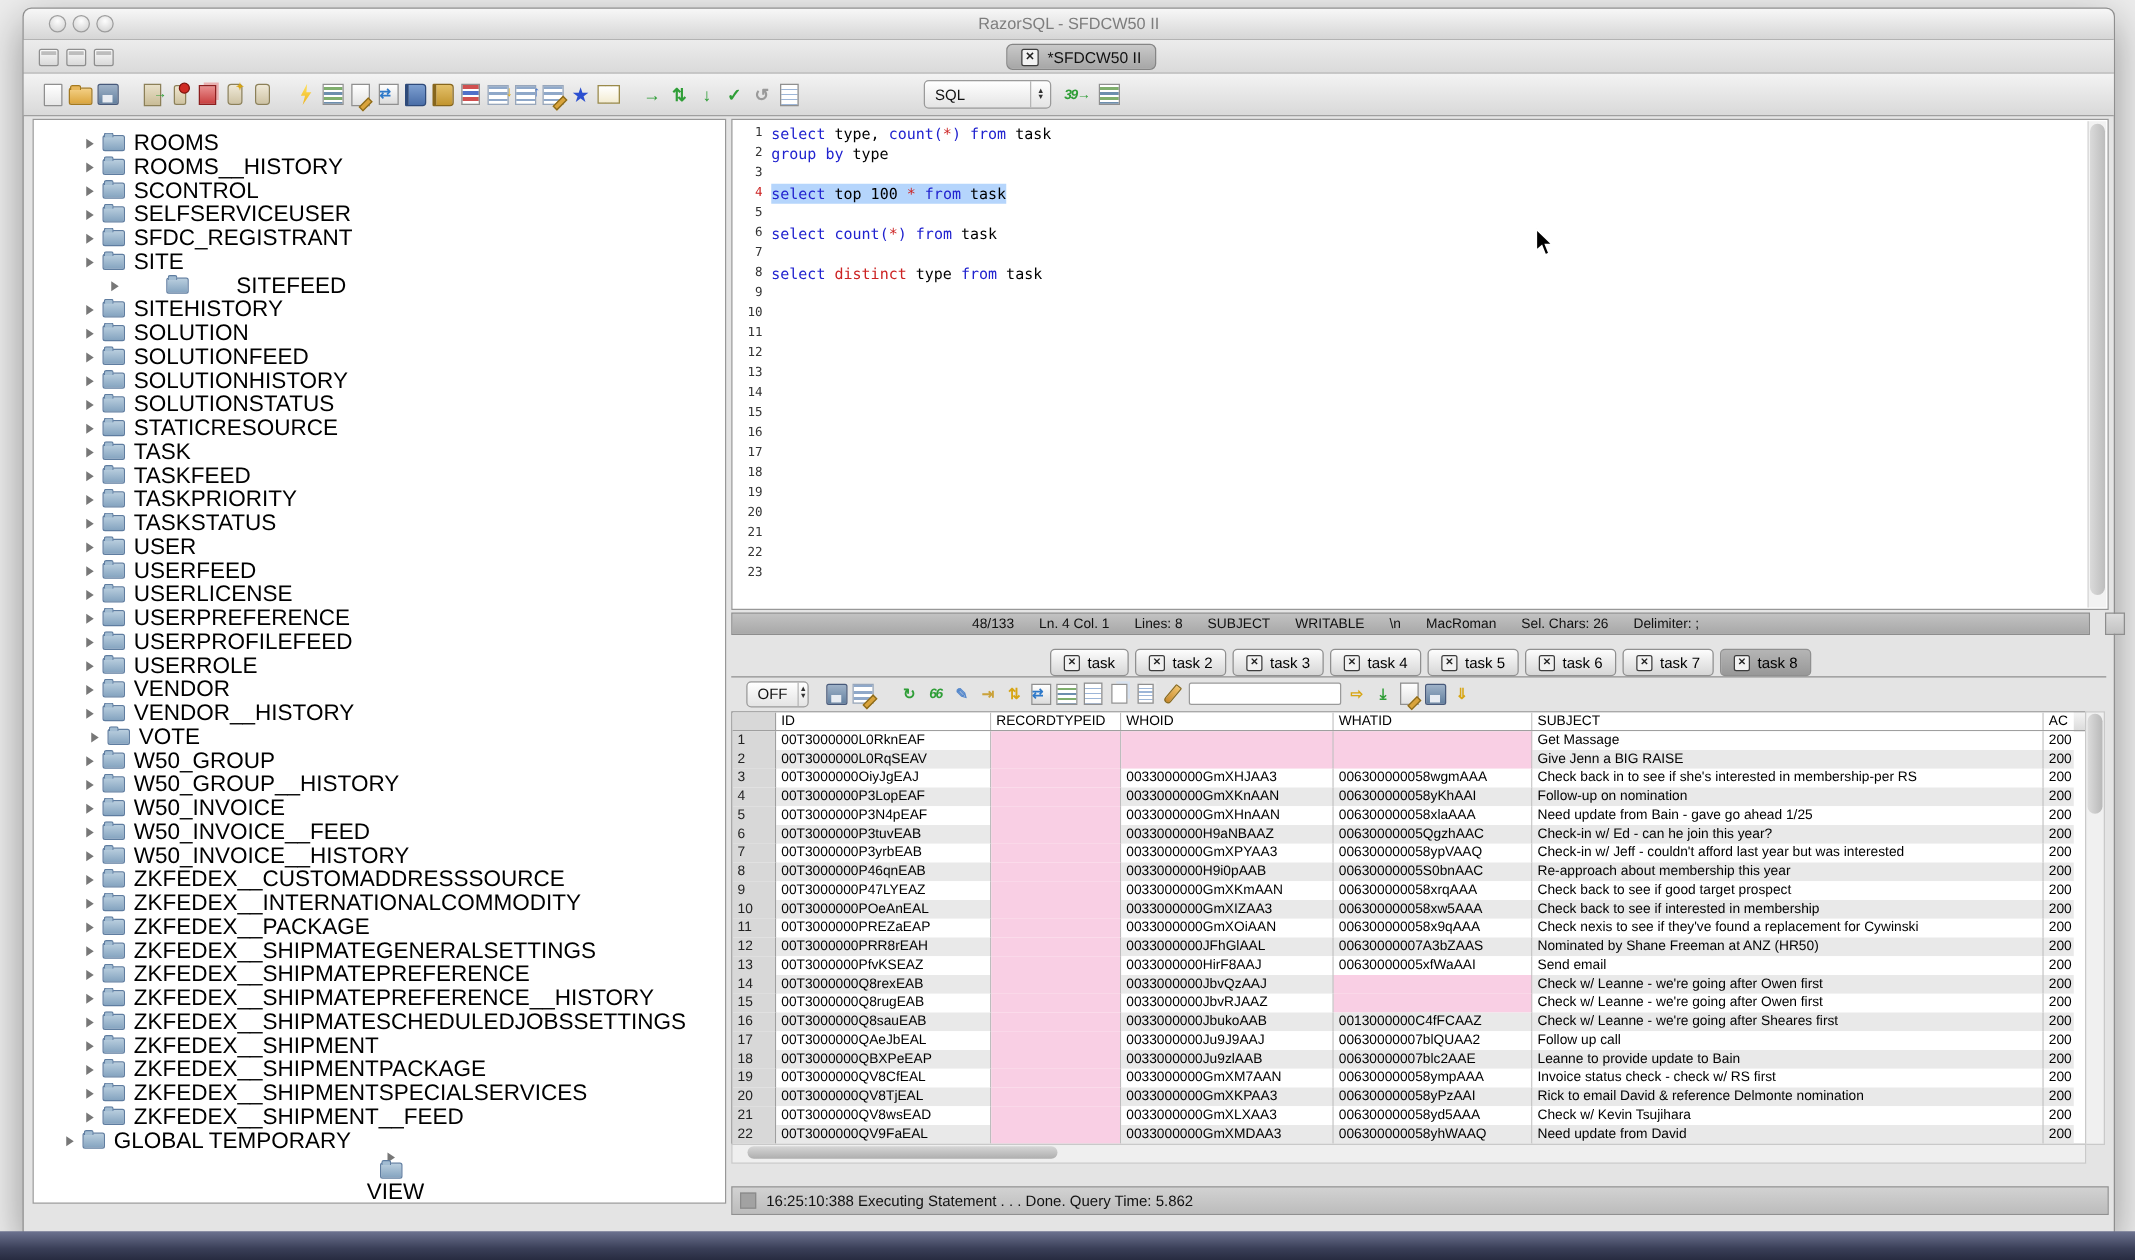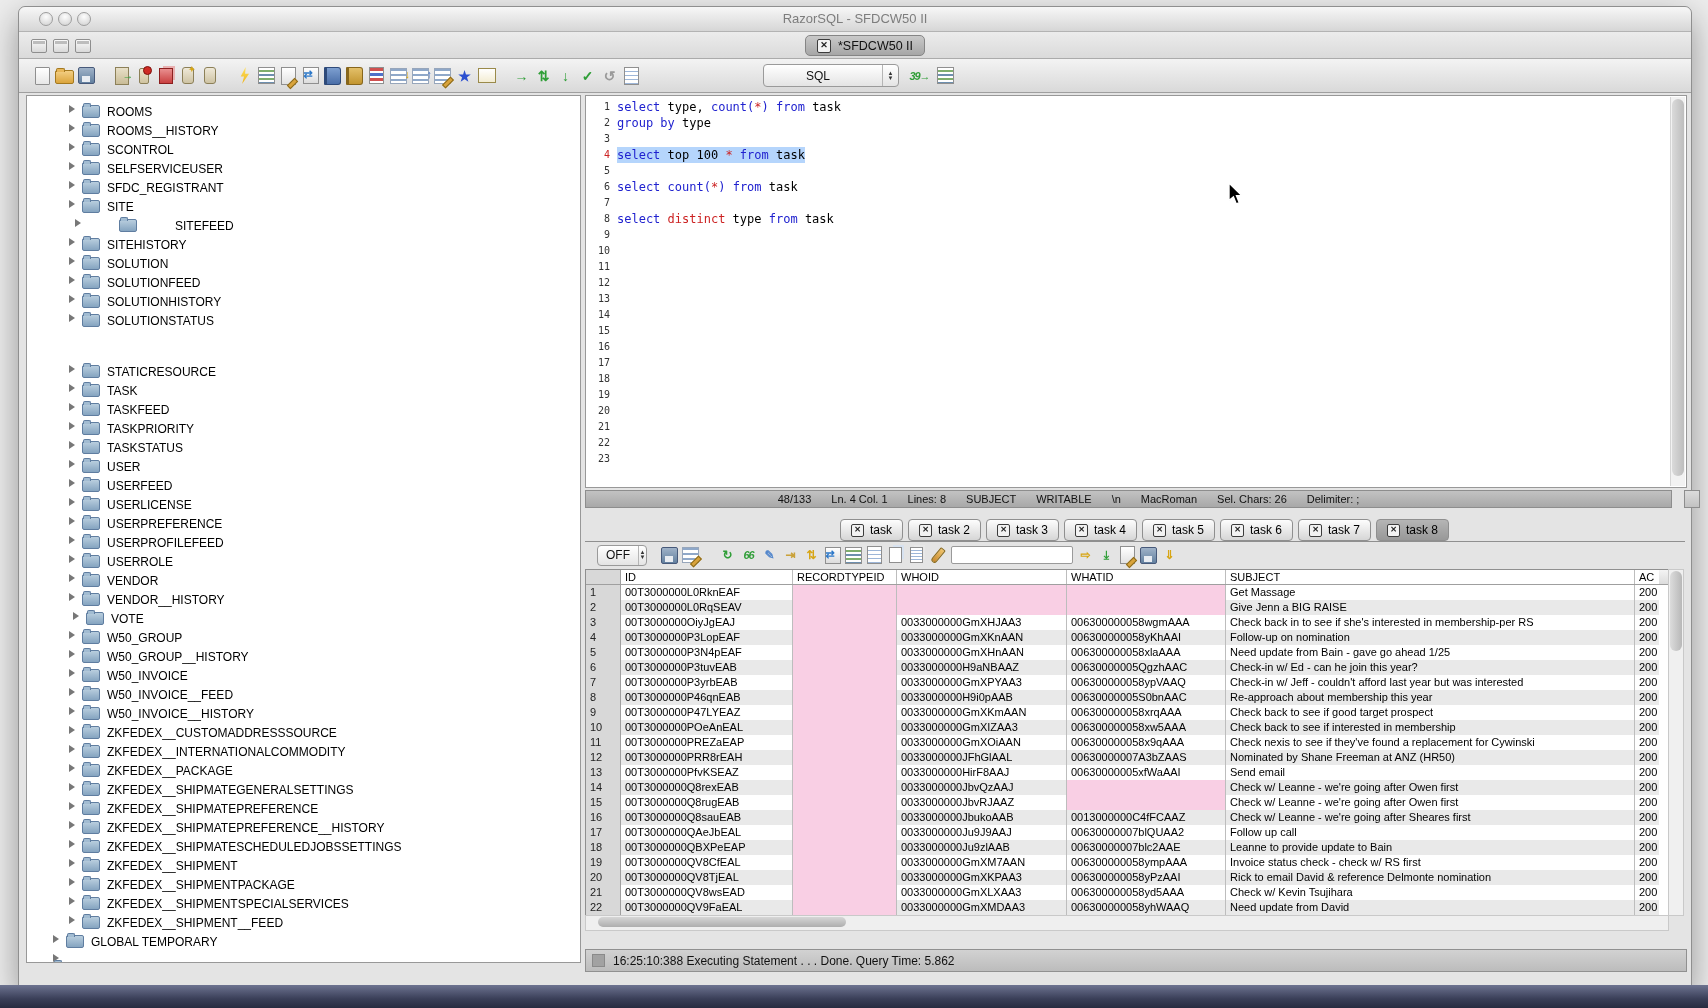--- a/index.html
+++ b/index.html
@@ -75,25 +75,25 @@
   .i-doccopy2{width:11px;height:14px;background:repeating-linear-gradient(#fff 0 2px,#9db6d8 2px 3px);border:1px solid #8f8f8f;box-shadow:3px -3px 0 -1px #e8e8e8;}
   .i-pen{width:4px;height:15px;background:linear-gradient(#f0c36b,#c98a2e);border:1px solid #8a6a1c;transform:rotate(40deg);border-radius:1px 1px 3px 3px;}
   .i-glasses{font-size:11px;font-weight:bold;color:#2f9e37;font-style:italic;letter-spacing:-1px;}
   
   .combo{height:21px;border:1px solid #9a9a9a;border-radius:4px;
     background:linear-gradient(#ffffff,#e4e4e4);display:flex;align-items:center;
     font-size:12px;color:#111;position:relative;}
   .combo .lbl{padding:0 8px;flex:1;}
   .combo .step{width:15px;height:100%;border-left:1px solid #b5b5b5;display:flex;flex-direction:column;
     align-items:center;justify-content:center;font-size:6px;color:#333;line-height:5px;}
-  .sql-combo{width:100px;margin-left:120px;margin-right:10px;padding-left:34px;}
+  .sql-combo{width:100px;margin-left:96px;margin-right:10px;}
   
   .tree-panel{position:absolute;left:7px;top:88px;width:553px;height:866px;
     background:#fff;border:1px solid #989898;overflow:hidden;}
-  .tree-row{height:19px;display:flex;font-size:12px;color:#000;white-space:nowrap;}
+  .tree-row{height:19px;display:flex;align-items:center;font-size:18px;color:#000;white-space:nowrap;}
   .tri{width:0;height:0;border-left:6px solid #777;border-top:4.5px solid transparent;border-bottom:4.5px solid transparent;margin-right:7px;}
   .fold{width:16px;height:11px;background:linear-gradient(#b9cede,#85a4c0);border:1px solid #5f7da0;border-radius:2px;position:relative;margin-right:7px;flex:none;}
   .fold:before{content:"";position:absolute;left:0;top:-3px;width:6px;height:3px;background:#a2bcd2;border:1px solid #5f7da0;border-bottom:none;border-radius:2px 2px 0 0;}
   .right-panel{position:absolute;left:566px;top:88px;width:1100px;height:880px;}
   
   .editor{position:absolute;left:0;top:0;width:1100px;height:391px;background:#fff;
     border:1px solid #989898;overflow:hidden;}
   .ed-scroll{position:absolute;right:1px;top:1px;bottom:1px;width:14px;background:#f2f2f2;border-left:1px solid #d5d5d5;}
   .ed-thumb{position:absolute;left:1px;right:1px;top:2px;height:97%;border-radius:7px;
     background:linear-gradient(90deg,#dadada,#bdbdbd);}
@@ -283,21 +283,21 @@
         <div class="tree-row" style="padding-left: 42px;">
           <span class="tri"></span>
           <span class="fold"></span>
           <span>SFDC_REGISTRANT</span>
         </div>
         <div class="tree-row" style="padding-left: 42px;">
           <span class="tri"></span>
           <span class="fold"></span>
           <span>SITE</span>
         </div>
-        <div class="tree-row" style="padding-left: 48px; gap: 31px;">
+        <div class="tree-row" style="padding-left: 62px; gap: 31px;">
           <span class="tri"></span>
           <span class="fold"></span>
           <span>SITEFEED</span>
         </div>
         <div class="tree-row" style="padding-left: 42px;">
           <span class="tri"></span>
           <span class="fold"></span>
           <span>SITEHISTORY</span>
         </div>
         <div class="tree-row" style="padding-left: 42px;">
@@ -313,21 +313,21 @@
         <div class="tree-row" style="padding-left: 42px;">
           <span class="tri"></span>
           <span class="fold"></span>
           <span>SOLUTIONHISTORY</span>
         </div>
         <div class="tree-row" style="padding-left: 42px;">
           <span class="tri"></span>
           <span class="fold"></span>
           <span>SOLUTIONSTATUS</span>
         </div>
-        <div class="tree-row" style="padding-left: 42px; margin-top: 32px;">
+        <div class="tree-row" style="padding-left: 42px;">
           <span class="tri"></span>
           <span class="fold"></span>
           <span>STATICRESOURCE</span>
         </div>
         <div class="tree-row" style="padding-left: 42px;">
           <span class="tri"></span>
           <span class="fold"></span>
           <span>TASK</span>
         </div>
         <div class="tree-row" style="padding-left: 42px;">

